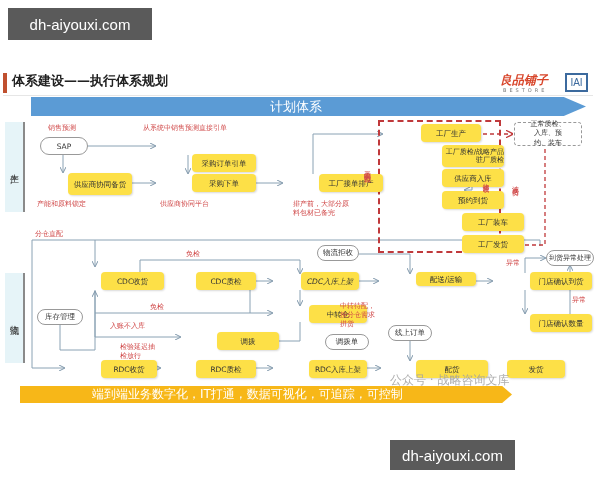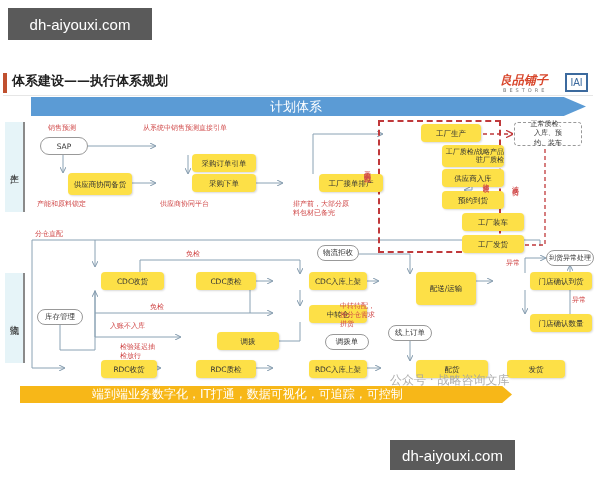--- a/index.html
+++ b/index.html
@@ -128,30 +128,30 @@
 <div class="box" style="left:406px;top:191px;width:62px;height:18px;">预约到货</div>
 <div class="box" style="left:426px;top:213px;width:62px;height:18px;">工厂装车</div>
 <div class="box" style="left:426px;top:235px;width:62px;height:18px;">工厂发货</div>
 <div class="dashbox" style="left:514px;top:122px;width:68px;height:24px;padding:0 15px;">正常质检、入库、预约、装车</div>
 <div class="vnote" style="left:478px;top:178px;width:12px;font-size:6.5px;">物流拒收</div>
 <div class="vnote" style="left:510px;top:180px;">波次送货</div>
 
 <div class="note" style="left:35px;top:230px;">分仓直配</div>
 <div class="box" style="left:65px;top:272px;width:63px;height:18px;">CDC收货</div>
 <div class="box" style="left:160px;top:272px;width:60px;height:18px;">CDC质检</div>
-<div class="box" style="left:273px;top:272px;width:58px;height:18px;">CDC入库上架</div>
+<div class="box" style="left:265px;top:272px;width:58px;height:18px;font-style:italic;">CDC入库上架</div>
 <div class="box" style="left:273px;top:305px;width:58px;height:18px;">中转仓</div>
 <div class="box" style="left:181px;top:332px;width:62px;height:18px;">调拨</div>
 <div class="oval" style="left:325px;top:334px;width:44px;height:16px;">调拨单</div>
 <div class="oval" style="left:37px;top:309px;width:46px;height:16px;">库存管理</div>
 <div class="box" style="left:65px;top:360px;width:56px;height:18px;">RDC收货</div>
 <div class="box" style="left:160px;top:360px;width:60px;height:18px;">RDC质检</div>
 <div class="box" style="left:273px;top:360px;width:58px;height:18px;">RDC入库上架</div>
 <div class="oval" style="left:317px;top:245px;width:42px;height:16px;">物流拒收</div>
-<div class="box" style="left:380px;top:272px;width:60px;height:33px;">配送/运输</div>
+<div class="box" style="left:380px;top:272px;width:60px;height:14px;">配送/运输</div>
 <div class="oval" style="left:388px;top:325px;width:44px;height:16px;">线上订单</div>
 <div class="box" style="left:380px;top:360px;width:72px;height:18px;font-family:Liberation Serif, serif;">配货</div>
 <div class="box" style="left:471px;top:360px;width:58px;height:18px;">发货</div>
 <div class="box" style="left:494px;top:272px;width:62px;height:18px;">门店确认到货</div>
 <div class="box" style="left:494px;top:314px;width:62px;height:18px;">门店确认数量</div>
 <div class="oval" style="left:546px;top:250px;width:48px;height:16px;font-size:7px;">到货异常处理</div>
 
 <div class="note" style="left:186px;top:250px;">免检</div>
 <div class="note" style="left:150px;top:303px;">免检</div>
 <div class="note" style="left:110px;top:322px;">入账不入库</div>

